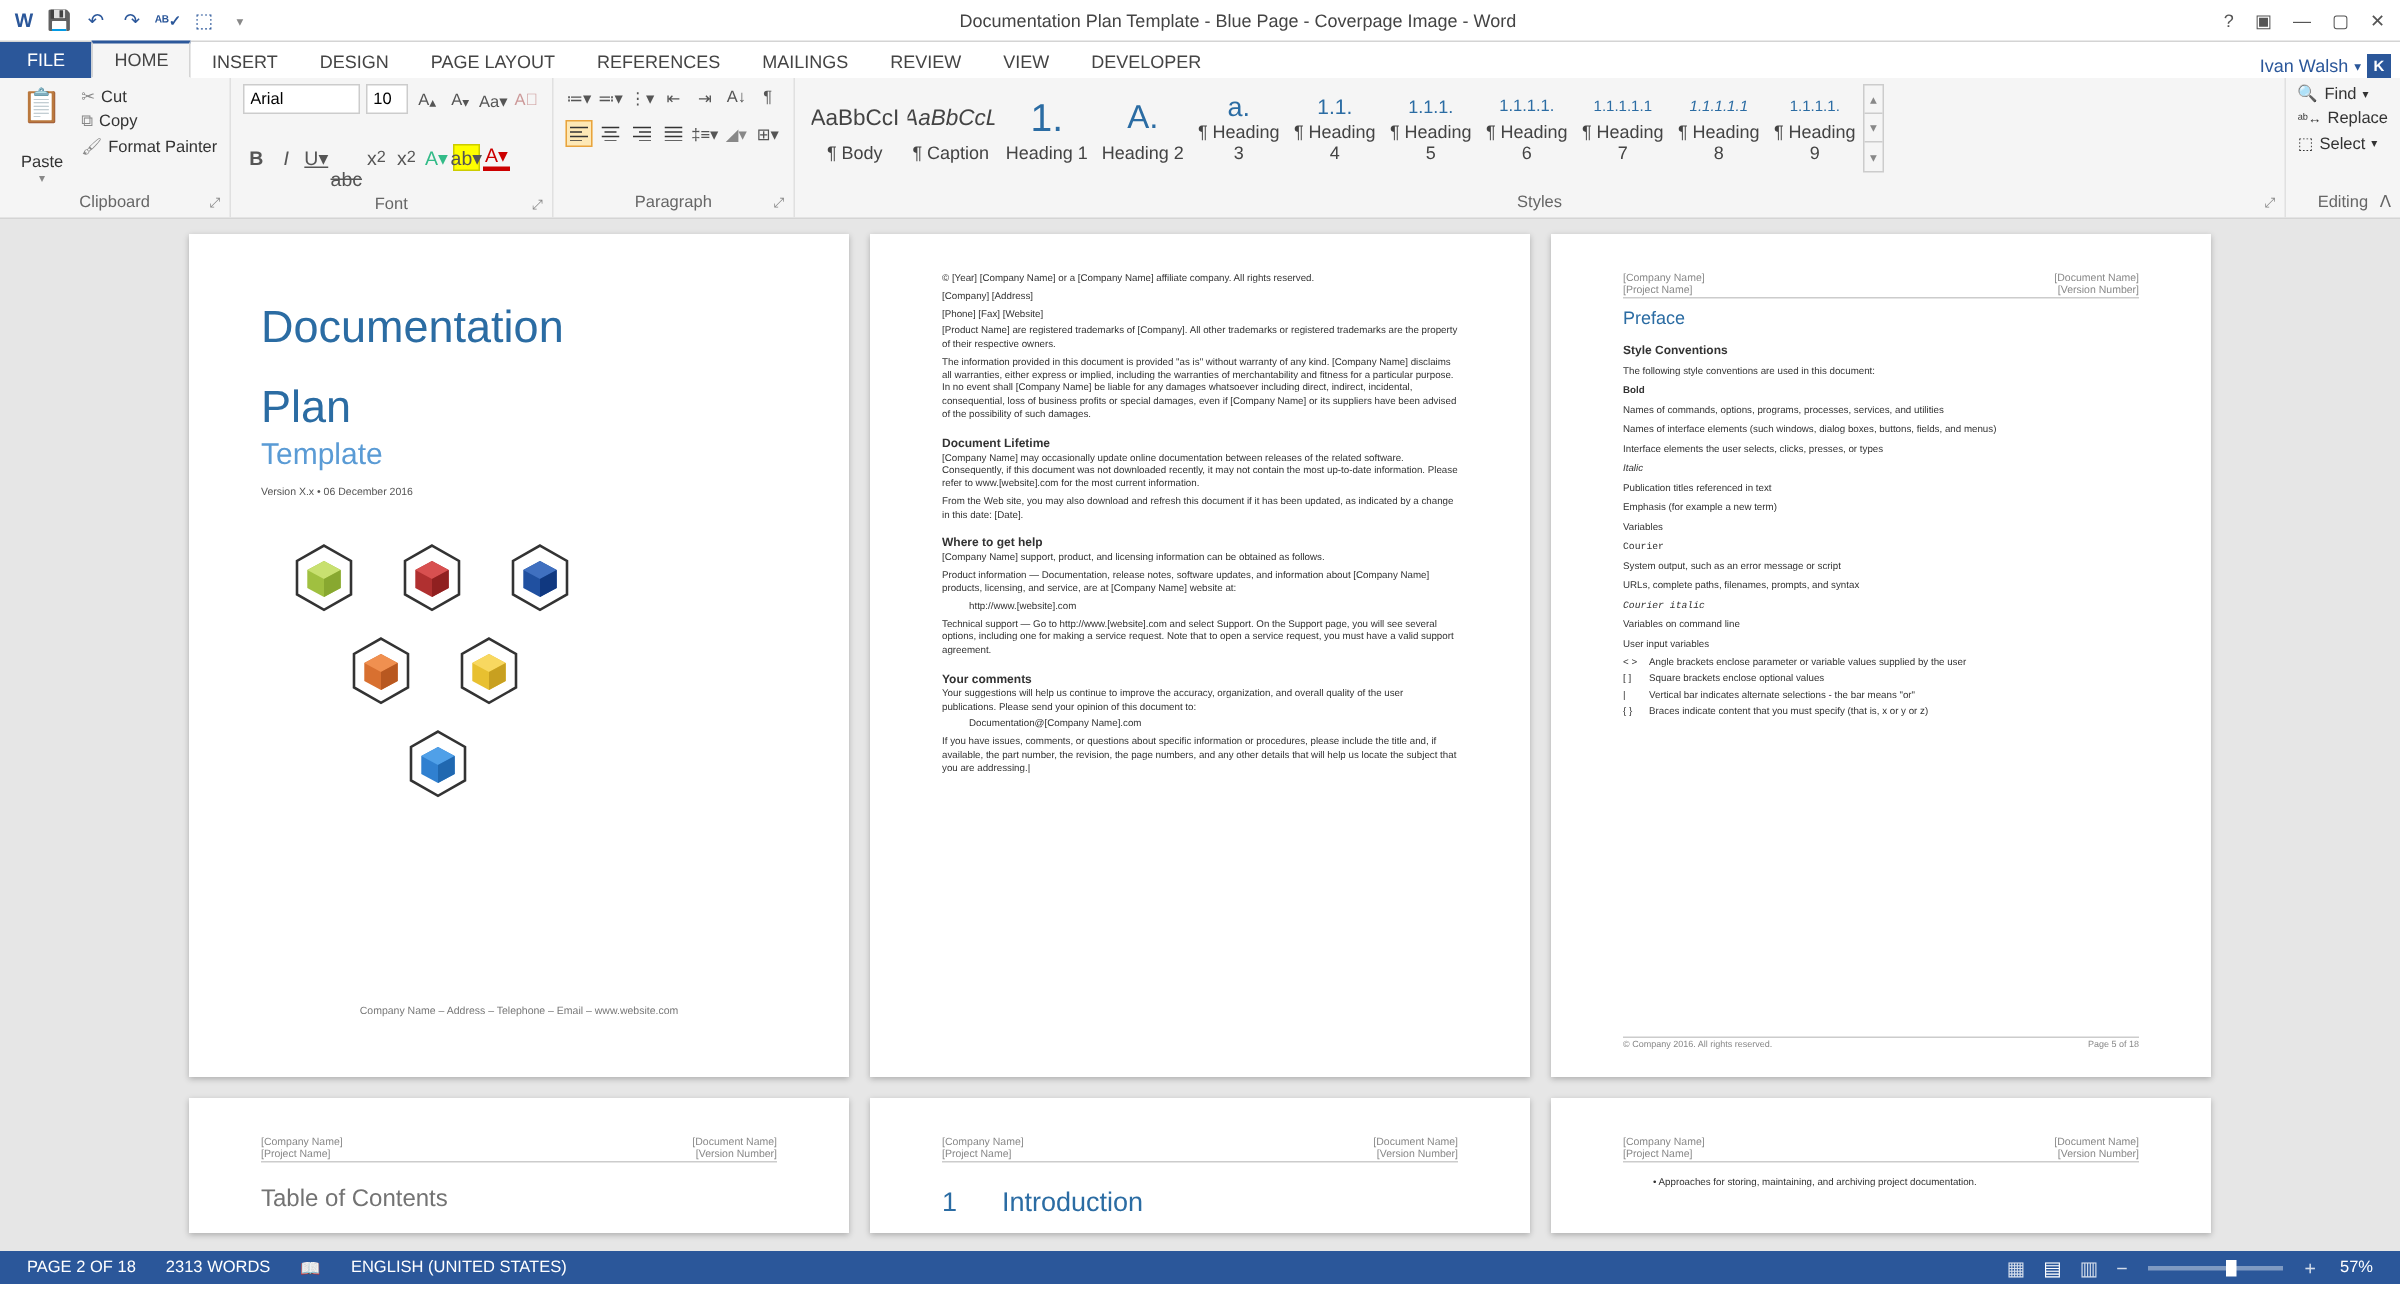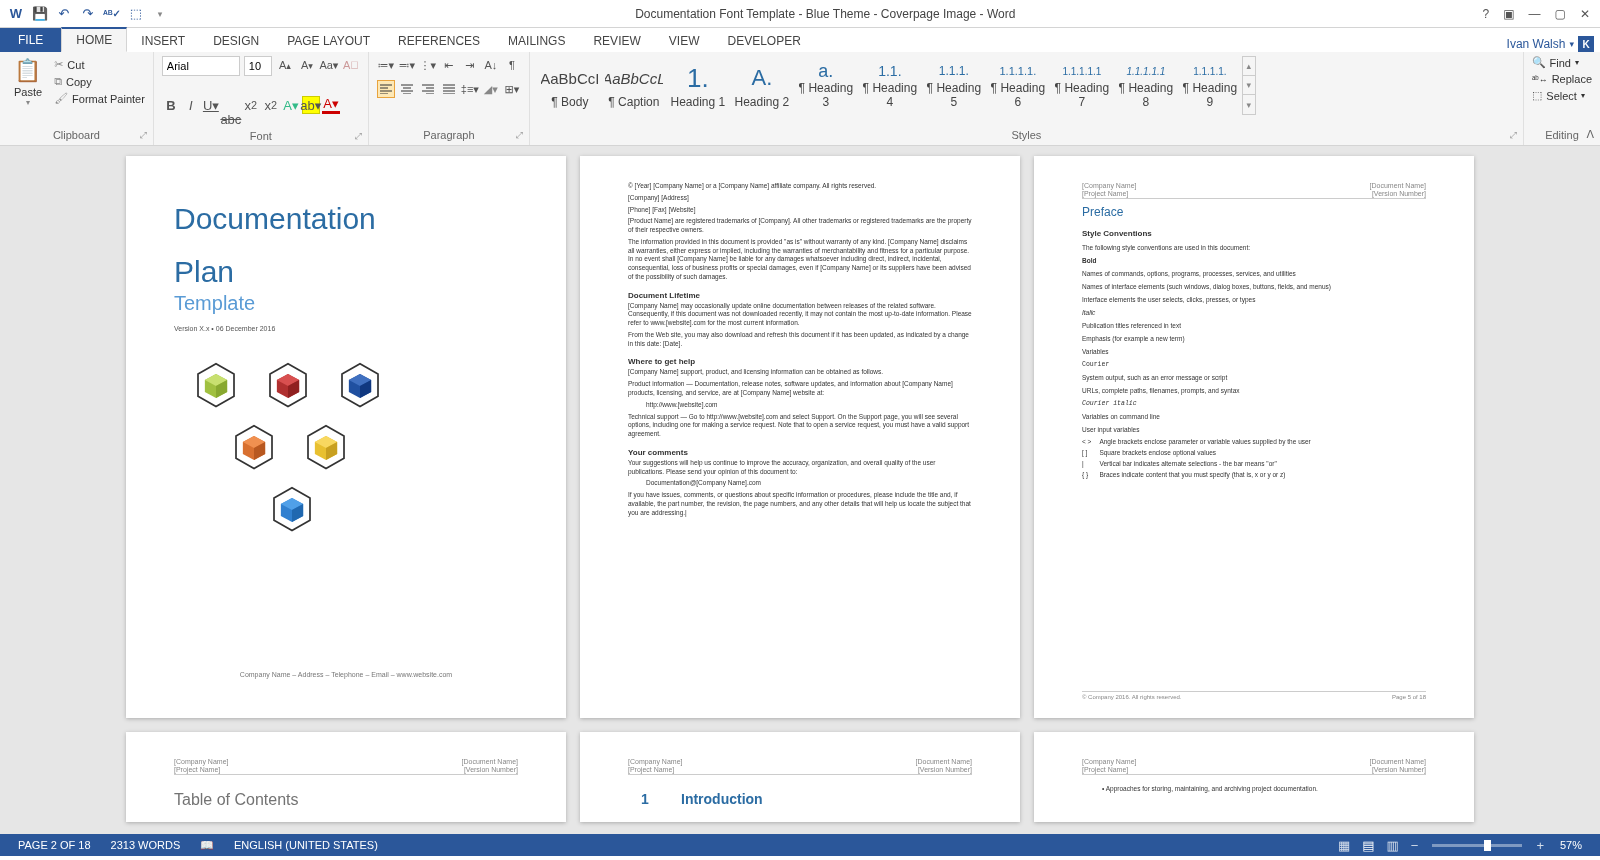--- a/index.html
+++ b/index.html
@@ -26,27 +26,27 @@
 .ribbon { height:94px; background:#f5f5f5; border-bottom:1px solid #d4d4d4; display:flex; position:relative; }
 .ribbon-group { border-right:1px solid #e0e0e0; padding:4px 8px 2px 8px; display:flex; flex-direction:column; position:relative; }
 .ribbon-group .group-body { flex:1; display:flex; align-items:flex-start; gap:6px; }
 .ribbon-group .group-label { text-align:center; font-size:11px; color:#666; padding:2px 0; position:relative; }
 .ribbon-group .group-label .launcher { position:absolute; right:-2px; bottom:2px; font-size:9px; color:#888; cursor:pointer; }
 .collapse-ribbon { position:absolute; right:6px; bottom:4px; font-size:11px; color:#666; cursor:pointer; }
 
 
 .clipboard-paste { display:flex; flex-direction:column; align-items:center; padding:2px 6px; cursor:pointer; }
 .clipboard-paste .icon { font-size:22px; color:#d98a2b; }
-.clipboard-paste .lbl { font-size:11px; color:#333; padding-top:2px; }
+.clipboard-paste .lbl { font-size:11px; color:#333; padding-top:18px; }
 .clipboard-small { display:flex; flex-direction:column; gap:4px; padding-top:2px; }
 .clipboard-small div { font-size:11px; color:#333; display:flex; align-items:center; gap:4px; cursor:pointer; }
 .clipboard-small .ic { font-size:11px; color:#888; }
 
 
-.font-top { display:flex; gap:4px; align-items:flex-start; }
+.font-top { display:flex; gap:4px; align-items:flex-end; }
 .font-select { border:1px solid #ccc; height:20px; font-size:11px; padding:0 4px; background:#fff; }
 .font-name { width:78px; }
 .font-size { width:28px; }
 .mini-btn { width:18px; height:18px; display:flex; align-items:center; justify-content:center; font-size:11px; color:#555; cursor:pointer; }
 .font-bottom { display:flex; gap:2px; align-items:center; padding-top:6px; }
 .font-bottom .mini-btn { font-size:13px; }
 .font-col { display:flex; flex-direction:column; }
 
 
 .para-top, .para-bottom { display:flex; gap:3px; align-items:center; }
@@ -95,21 +95,21 @@
 .preface p { font-size:6.5px; padding:3px 0; }
 .preface .bold { font-weight:bold; }
 .preface .italic { font-style:italic; }
 .preface .courier { font-family:"Courier New",monospace; }
 .preface table { font-size:6.5px; border-collapse:collapse; }
 .preface table td { padding:2px 8px 2px 0; vertical-align:top; }
 .page-footer-meta { position:absolute; bottom:18px; left:48px; right:48px; display:flex; justify-content:space-between; border-top:1px solid #ccc; padding-top:2px; color:#888; font-size:6px; }
 
 
 .toc-title { font-size:16px; color:#737373; font-weight:300; padding-top:16px; }
-.intro-title { font-size:14px; color:#2b6ca3; font-weight:700; padding-top:16px;margin-left:13px; }
+.intro-title { font-size:18px; color:#2b6ca3; font-weight:400; padding-top:16px; }
 .intro-num { display:inline-block; width:40px; }
 .intro-bullet { font-size:6.5px; padding-left:20px; padding-top:10px; }
 
 
 .statusbar { height:22px; background:#2b579a; color:#fff; display:flex; align-items:center; padding:0 8px; font-size:11px; }
 .statusbar .st-item { padding:0 10px; cursor:pointer; }
 .statusbar .spacer { flex:1; }
 .statusbar .view-btn { padding:0 6px; font-size:13px; cursor:pointer; opacity:0.8; }
 .statusbar .view-btn.active { opacity:1; }
 .statusbar .zoom-slider { width:90px; height:3px; background:rgba(255,255,255,0.4); margin:0 8px; position:relative; }
@@ -121,21 +121,21 @@
 <div class="titlebar">
   <div class="qat">
     <span class="qat-icon" style="font-weight:bold;">W</span>
     <span class="qat-icon">💾</span>
     <span class="qat-icon">↶</span>
     <span class="qat-icon">↷</span>
     <span class="qat-icon" style="font-size:10px;font-weight:bold;">ᴬᴮ✓</span>
     <span class="qat-icon">⬚</span>
     <span class="qat-icon" style="font-size:9px;color:#888;">▾</span>
   </div>
-  <div class="title">Documentation Font Template - Blue Theme - Coverpage Image - Word</div>
+  <div class="title">Documentation Plan Template - Blue Page - Coverpage Image - Word</div>
   <div class="win-controls">
     <span>?</span>
     <span>▣</span>
     <span>—</span>
     <span>▢</span>
     <span>✕</span>
   </div>
 </div>
 
 <div class="tabs">

